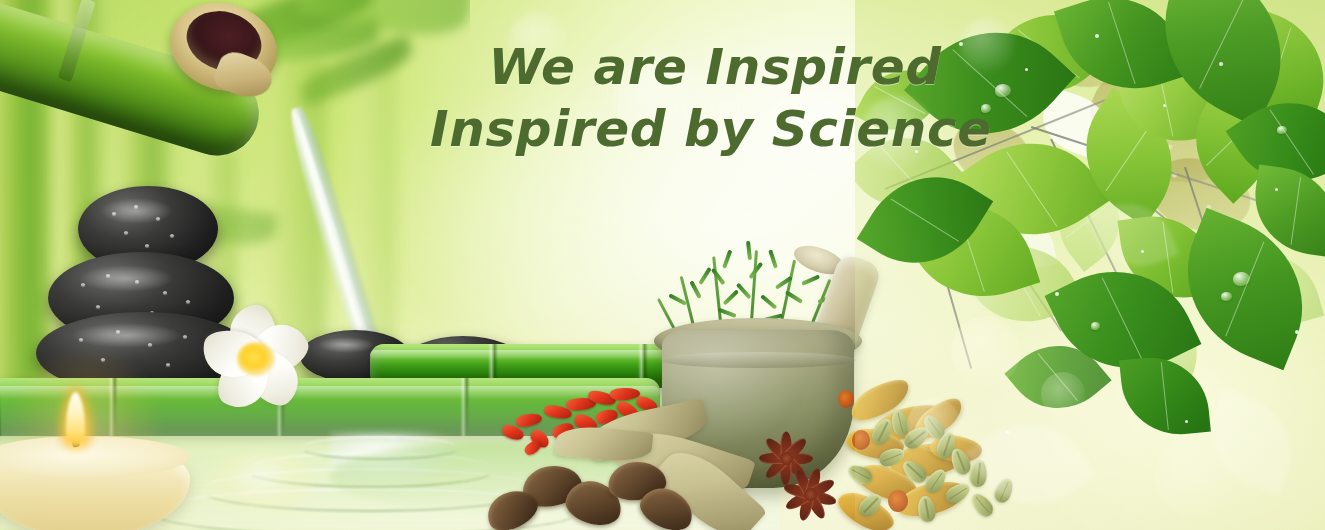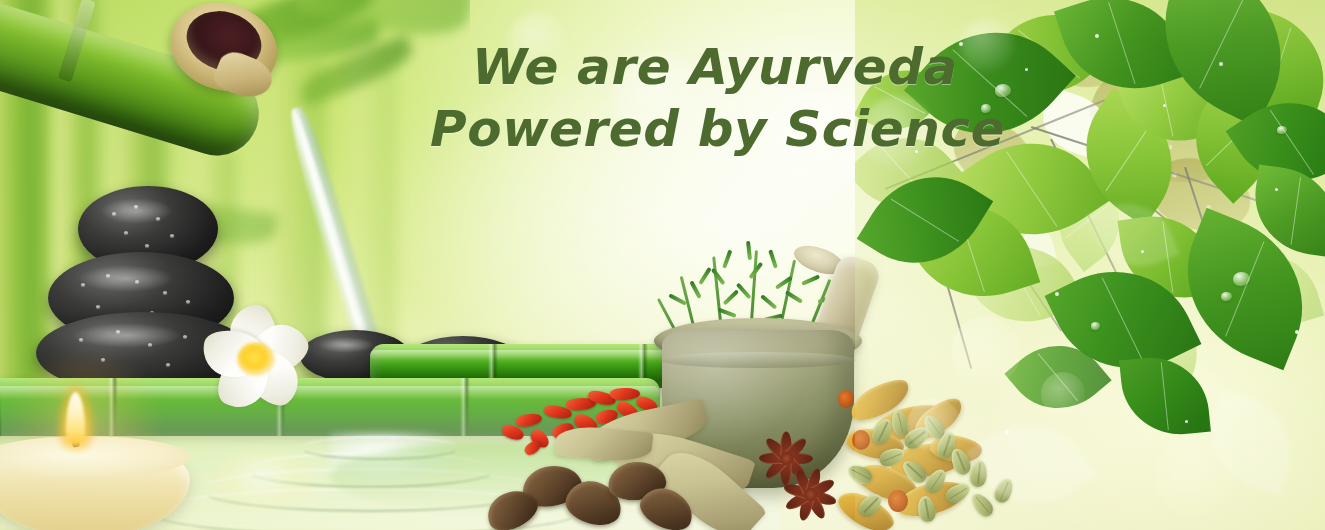--- a/index.html
+++ b/index.html
@@ -730,18 +730,18 @@
     <div class="bokeh-heart" style="left:352px; top:400px; width:88px; height:84px; transform:rotate(18deg);"></div>
     <div class="bokeh-heart" style="left:242px; top:200px; width:72px; height:70px; transform:rotate(-22deg); background:rgba(255,255,255,.16);"></div>
   </div>
 
   <div class="bokeh" style="left:612px; top:52px; width:96px; height:96px; background:radial-gradient(circle at 40% 36%, rgba(255,255,255,.46), rgba(255,255,255,.10) 66%, rgba(255,255,255,0) 100%); filter:blur(3px);"></div>
   <div class="bokeh" style="left:860px; top:96px; width:74px; height:74px; background:radial-gradient(circle at 40% 36%, rgba(255,255,255,.42), rgba(255,255,255,.08) 68%, rgba(255,255,255,0) 100%); filter:blur(3px);"></div>
   <div class="bokeh" style="left:508px; top:12px; width:60px; height:60px; background:radial-gradient(circle at 40% 36%, rgba(255,255,255,.38), rgba(255,255,255,.06) 70%, rgba(255,255,255,0) 100%); filter:blur(3px);"></div>
   <div class="bokeh" style="left:960px; top:18px; width:54px; height:54px; background:radial-gradient(circle at 40% 36%, rgba(255,255,255,.34), rgba(255,255,255,.06) 70%, rgba(255,255,255,0) 100%); filter:blur(3px);"></div>
 
   <div class="headline">
-    <div class="line l1">We are Ayurveda</div>
-    <div class="line l3">Powered by Science</div>
+    <div class="line l1">We are Inspired</div>
+    <div class="line l3">Inspired by Science</div>
   </div>
 
   <div class="vignette"></div>
 </div>
 
 </body></html>

